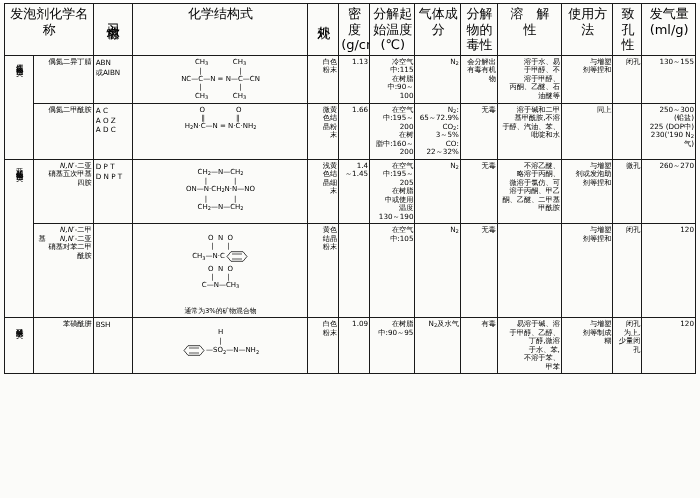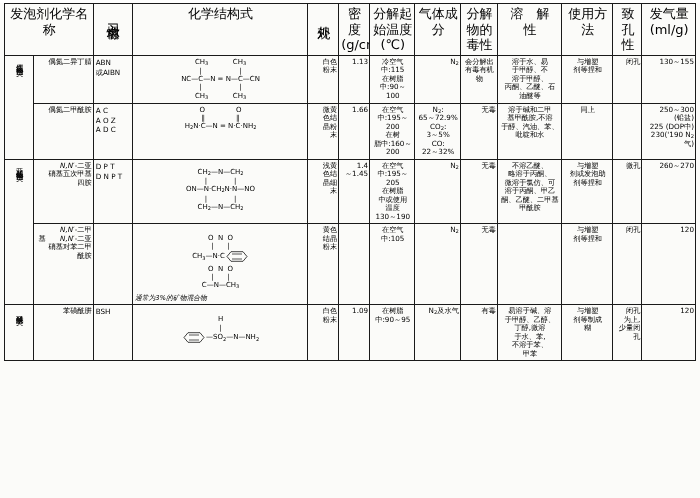--- a/index.html
+++ b/index.html
@@ -88,27 +88,26 @@
   .struct {
     position: relative;
     padding: 3px 2px;
     font-size: 7px;
   }
   .struct .line {
     white-space: nowrap;
     text-align: center;
   }
   .struct .note {
-    text-align: left;
-    margin-top: 4px;
+    text-align: center;
+    margin-top: 17px;
     font-size: 6.8px;
-    font-style: italic;
   }
   .txt {
-    text-align: center;
+    text-align: right;
     padding-left: 2px;
     padding-top: 3px;
   }
   .txtc {
     text-align: right;
     padding-top: 3px;
   }
   sub { font-size: 0.72em; vertical-align: -0.25em; }
   .hexg {
     display: inline-block;

